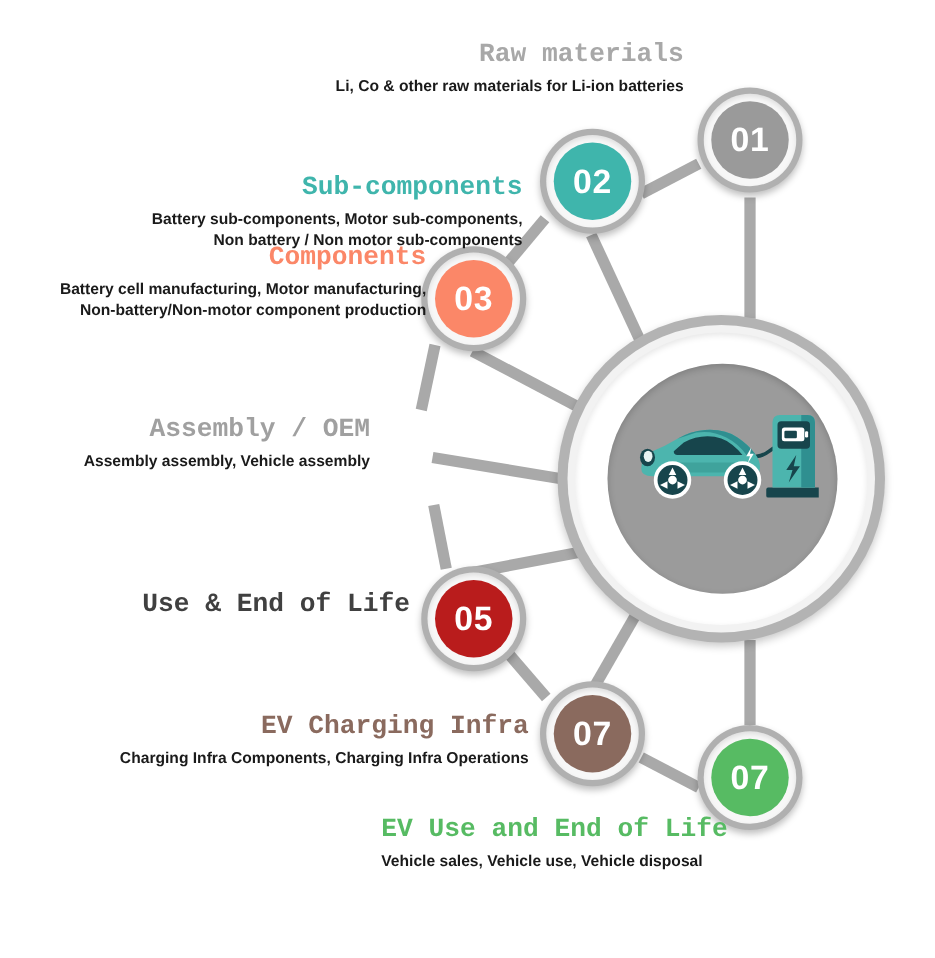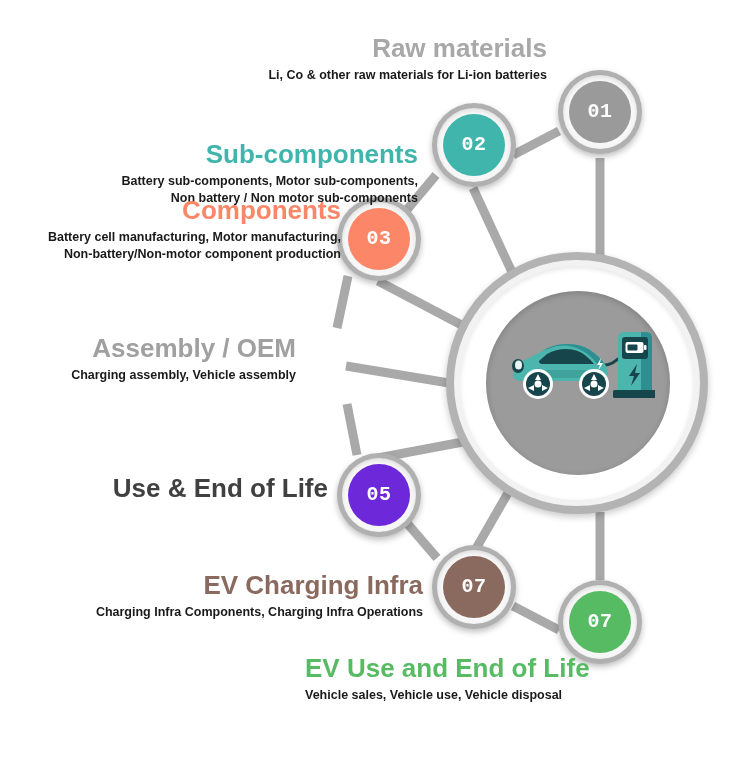--- a/index.html
+++ b/index.html
@@ -109,39 +109,39 @@
     top: 11px;
     width: 62px;
     height: 62px;
     border-radius: 50%;
     display: flex;
     align-items: center;
     justify-content: center;
   }
   .node-num {
     color: #ffffff;
-    font-size: 20px;
+    font-size: 27px;
     font-weight: bold;
     letter-spacing: 0.5px;
     line-height: 1;
-    font-family: Liberation Mono, monospace;
+    font-family: Liberation Sans, sans-serif;
   }
 
   
   .label-block {
     position: absolute;
     z-index: 6;
     text-align: right;
   }
   .label-title {
-    font-size: 26px;
+    font-size: 21px;
     font-weight: bold;
     line-height: 1.18;
     white-space: nowrap;
-    font-family: Liberation Sans, sans-serif;
+    font-family: Liberation Mono, monospace;
   }
   .label-desc {
     font-size: 12.5px;
     font-weight: bold;
     color: #1a1a1a;
     line-height: 1.35;
     margin-top: 3px;
     white-space: nowrap;
     font-family: "Liberation Sans", sans-serif;
   }
@@ -256,27 +256,27 @@
     </div>
   </div>
   <div class="label-block" style="right:407px; top:195px;">
     <div class="label-title" style="color:#fb8768;">Components</div>
     <div class="label-desc" style="white-space:pre-line;">Battery cell manufacturing, Motor manufacturing,
 Non-battery/Non-motor component production</div>
   </div>
 
   <div class="label-block" style="right:452px; top:333px;">
     <div class="label-title" style="color:#a0a0a0;">Assembly / OEM</div>
-    <div class="label-desc">Charging assembly, Vehicle assembly</div>
+    <div class="label-desc">Assembly assembly, Vehicle assembly</div>
   </div>
 
   <div class="node" style="left:337px; top:453px;">
     <div class="node-ring"></div>
     <div class="node-white"></div>
-    <div class="node-disc" style="background:#6d28d9;">
+    <div class="node-disc" style="background:#b91c1c;">
       <span class="node-num">05</span>
     </div>
   </div>
   <div class="label-block" style="right:420px; top:473px;">
     <div class="label-title" style="color:#404040;">Use &amp; End of Life</div>
     <div class="label-desc"></div>
   </div>
 
   <div class="node" style="left:432px; top:545px;">
     <div class="node-ring"></div>

